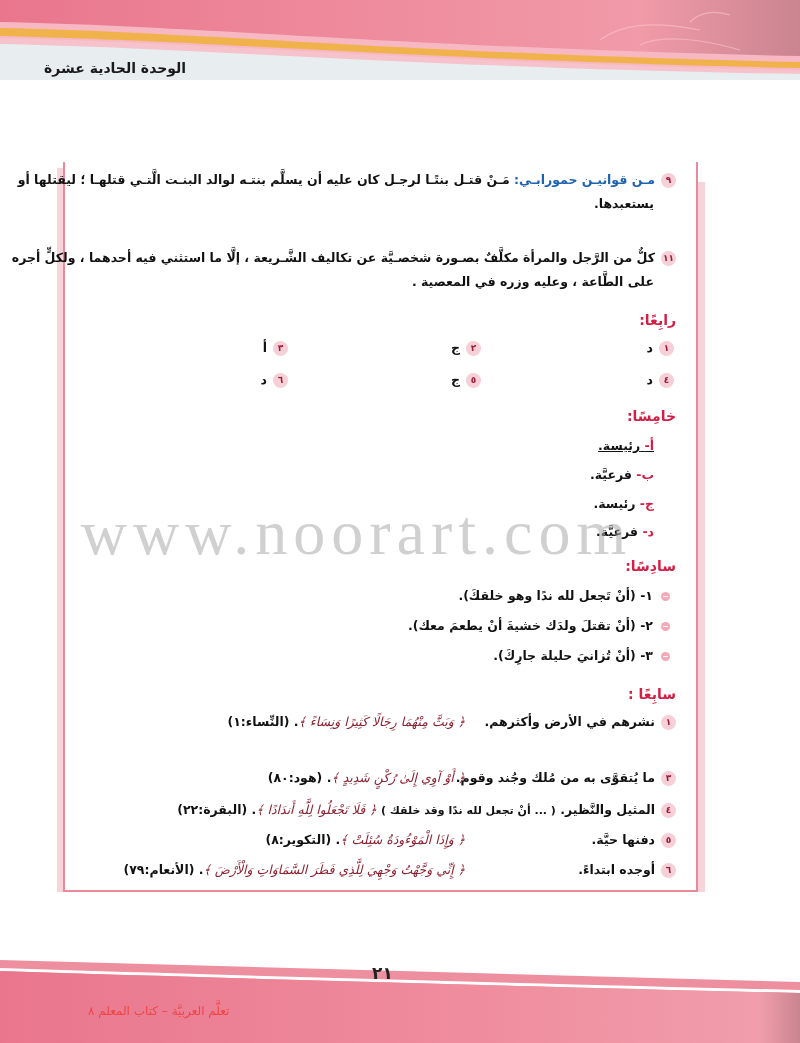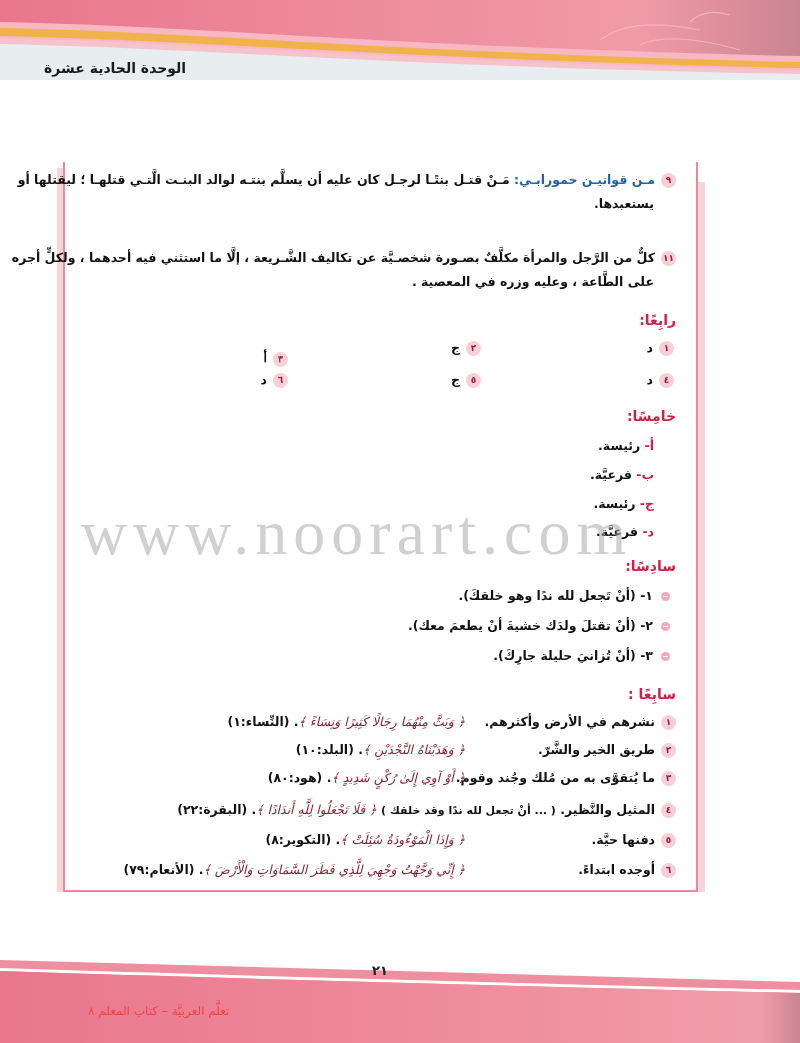--- a/index.html
+++ b/index.html
@@ -64,21 +64,21 @@
       color: rgba(170,170,170,0.55); letter-spacing: 6px; white-space: nowrap;
       text-align: center; pointer-events: none;
     }
 
     
     .footer {
       position: absolute; left: 0; top: 960px; width: 800px; height: 83px; overflow: hidden;
     }
     .footer svg { position: absolute; left: 0; top: 0; }
     .page-number {
-      position: absolute; left: 372px; top: 963px; font-size: 13px; font-weight: bold; color: #222;
+      position: absolute; left: 372px; top: 963px; font-size: 17px; font-weight: bold; color: #222;
     }
     .footer-title {
       position: absolute; left: 72px; top: 1004px; font-size: 12px; font-weight: normal; color: #ef4444; direction: rtl; margin-left: 16px;
     }
   </style>
 </head>
 <body>
 
 <div class="header">
   <svg width="800" height="80" viewBox="0 0 800 80">
@@ -106,43 +106,40 @@
 
 
   <div class="line" style="top:88px;">
     <span class="num-circle">١١</span><span>كلٌّ من الرَّجل والمرأة مكلَّفٌ بصـورة شخصـيَّة عن تكاليف الشَّـريعة ، إلَّا ما استثني فيه أحدهما ، ولكلٍّ أجره</span>
   </div>
   <div class="line" style="top:112px; right:42px;">على الطَّاعة ، وعليه وزره في المعصية .</div>
 
   <div class="line red-heading" style="top:150px;">رابِعًا:</div>
   <div class="ans" style="top:178px; right:22px;"><span class="num-circle">١</span><span>د</span></div>
   <div class="ans" style="top:178px; right:215px;"><span class="num-circle">٢</span><span>ج</span></div>
-  <div class="ans" style="top:188px; right:408px;font-family:Liberation Serif, serif;"><span class="num-circle">٣</span><span>أ</span></div>
+  <div class="ans" style="top:178px; right:408px;"><span class="num-circle">٣</span><span>أ</span></div>
   <div class="ans" style="top:210px; right:22px;"><span class="num-circle">٤</span><span>د</span></div>
   <div class="ans" style="top:210px; right:215px;"><span class="num-circle">٥</span><span>ج</span></div>
   <div class="ans" style="top:210px; right:408px;"><span class="num-circle">٦</span><span>د</span></div>
 
   <div class="line red-heading" style="top:246px;">خامِسًا:</div>
-  <div class="line" style="top:276px; right:42px;"><span class="red">أ-</span> <span>رئيسة.</span></div>
+  <div class="line" style="top:276px; right:42px;text-decoration:underline;"><span class="red">أ-</span> <span>رئيسة.</span></div>
   <div class="line" style="top:305px; right:42px;"><span class="red">ب-</span> <span>فرعيَّة.</span></div>
   <div class="line" style="top:334px; right:42px;"><span class="red">ج-</span> <span>رئيسة.</span></div>
   <div class="line" style="top:362px; right:42px;"><span class="red">د-</span> <span>فرعيَّة.</span></div>
 
   <div class="line red-heading" style="top:396px;">سادِسًا:</div>
   <div class="line" style="top:426px; right:26px;"><span class="minus-dot"></span><span>١- (أنْ تَجعل لله ندًا وهو خلقكَ).</span></div>
   <div class="line" style="top:456px; right:26px;"><span class="minus-dot"></span><span>٢- (أنْ تقتلَ ولدَك خشيةَ أنْ يطعمَ معك).</span></div>
   <div class="line" style="top:486px; right:26px;"><span class="minus-dot"></span><span>٣- (أنْ تُزانيَ حليلة جارِكَ).</span></div>
 
   <div class="line red-heading" style="top:524px;">سابِعًا :</div>
 
   <div class="line" style="top:552px;">
     <span class="num-circle">١</span><span style="display:inline-block;width:190px;">نشرهم في الأرض وأكثرهم.</span><span class="quran">﴿ وَبَثَّ مِنْهُمَا رِجَالًا كَثِيرًا وَنِسَاءً ﴾</span><span>. (النِّساء:١)</span>
-  </div>
-  <div class="line" style="top:580px;">
-    <span class="num-circle">٢</span><span style="display:inline-block;width:190px;">طريق الخير والشَّرّ.</span><span class="quran">﴿ وَهَدَيْنَاهُ النَّجْدَيْنِ ﴾</span><span>. (البلد:١٠)</span>
   </div>
   <div class="line" style="top:608px;">
     <span class="num-circle">٣</span><span style="display:inline-block;width:190px;">ما يُتقوَّى به من مُلك وجُند وقوم.</span><span class="quran">﴿ أَوْ آوِي إِلَىٰ رُكْنٍ شَدِيدٍ ﴾</span><span>. (هود:٨٠)</span>
   </div>
   <div class="line" style="top:640px;">
     <span class="num-circle">٤</span><span>المثيل والنَّظير.</span> <span style="font-size:11px;">( ... أنْ تجعل لله ندًا وقد خلقك )</span> <span class="quran">﴿ فَلَا تَجْعَلُوا لِلَّهِ أَندَادًا ﴾</span><span>. (البقرة:٢٢)</span>
   </div>
   <div class="line" style="top:670px;">
     <span class="num-circle">٥</span><span style="display:inline-block;width:190px;">دفنها حيَّة.</span><span class="quran">﴿ وَإِذَا الْمَوْءُودَةُ سُئِلَتْ ﴾</span><span>. (التكوير:٨)</span>
   </div>

